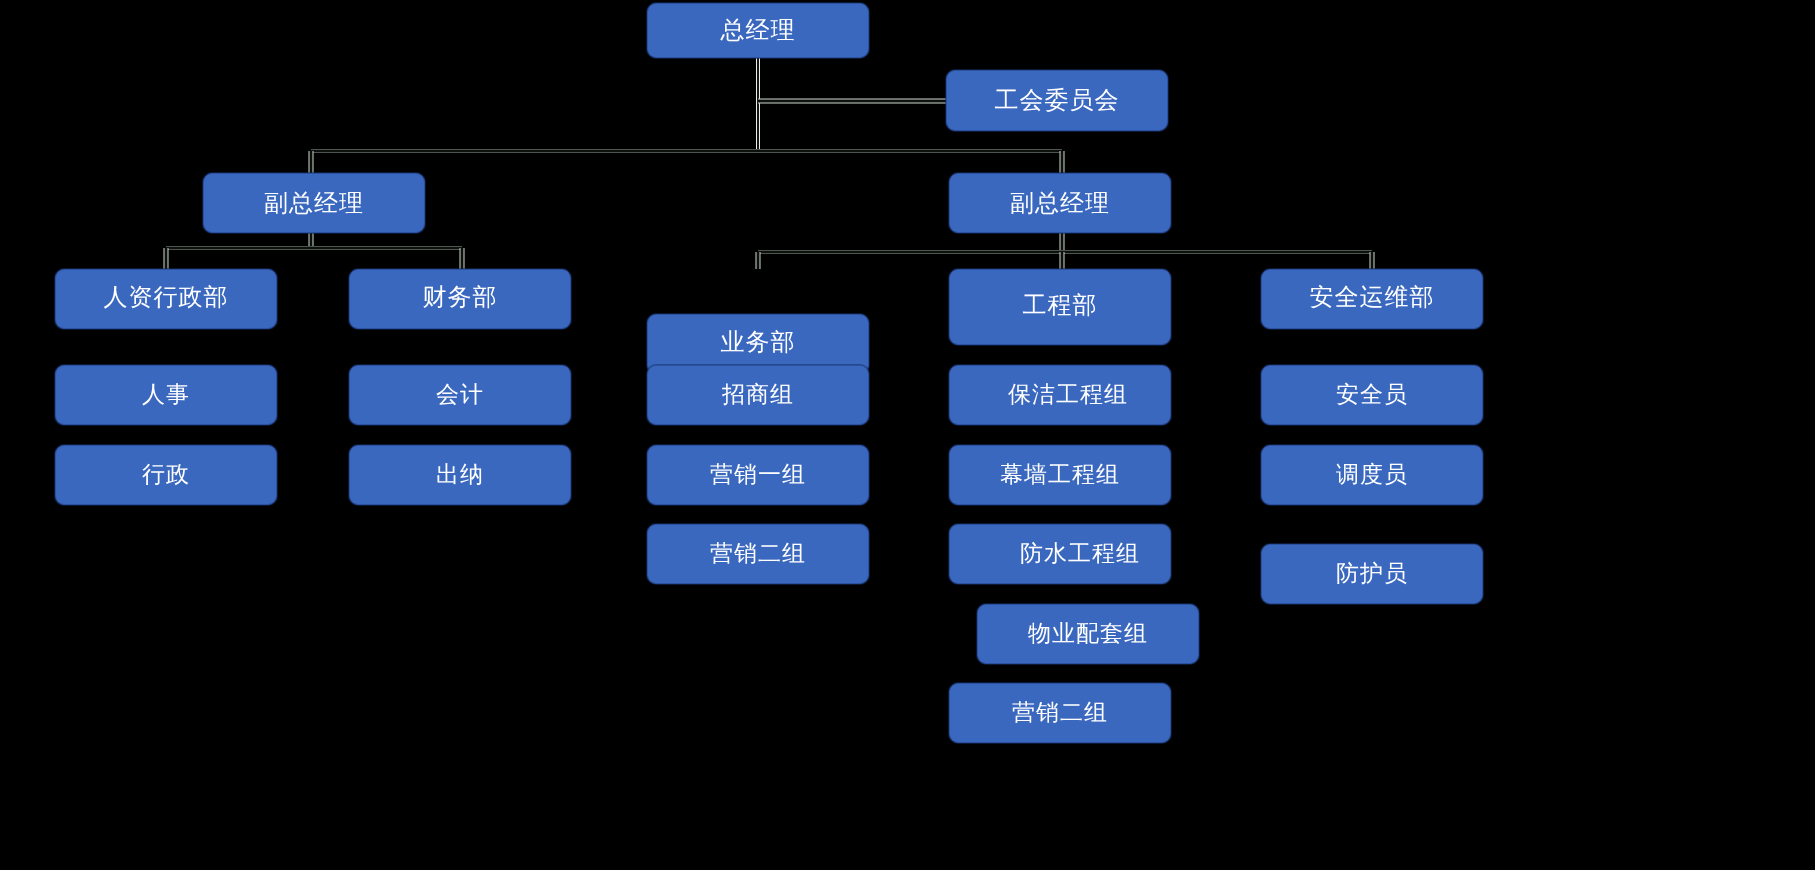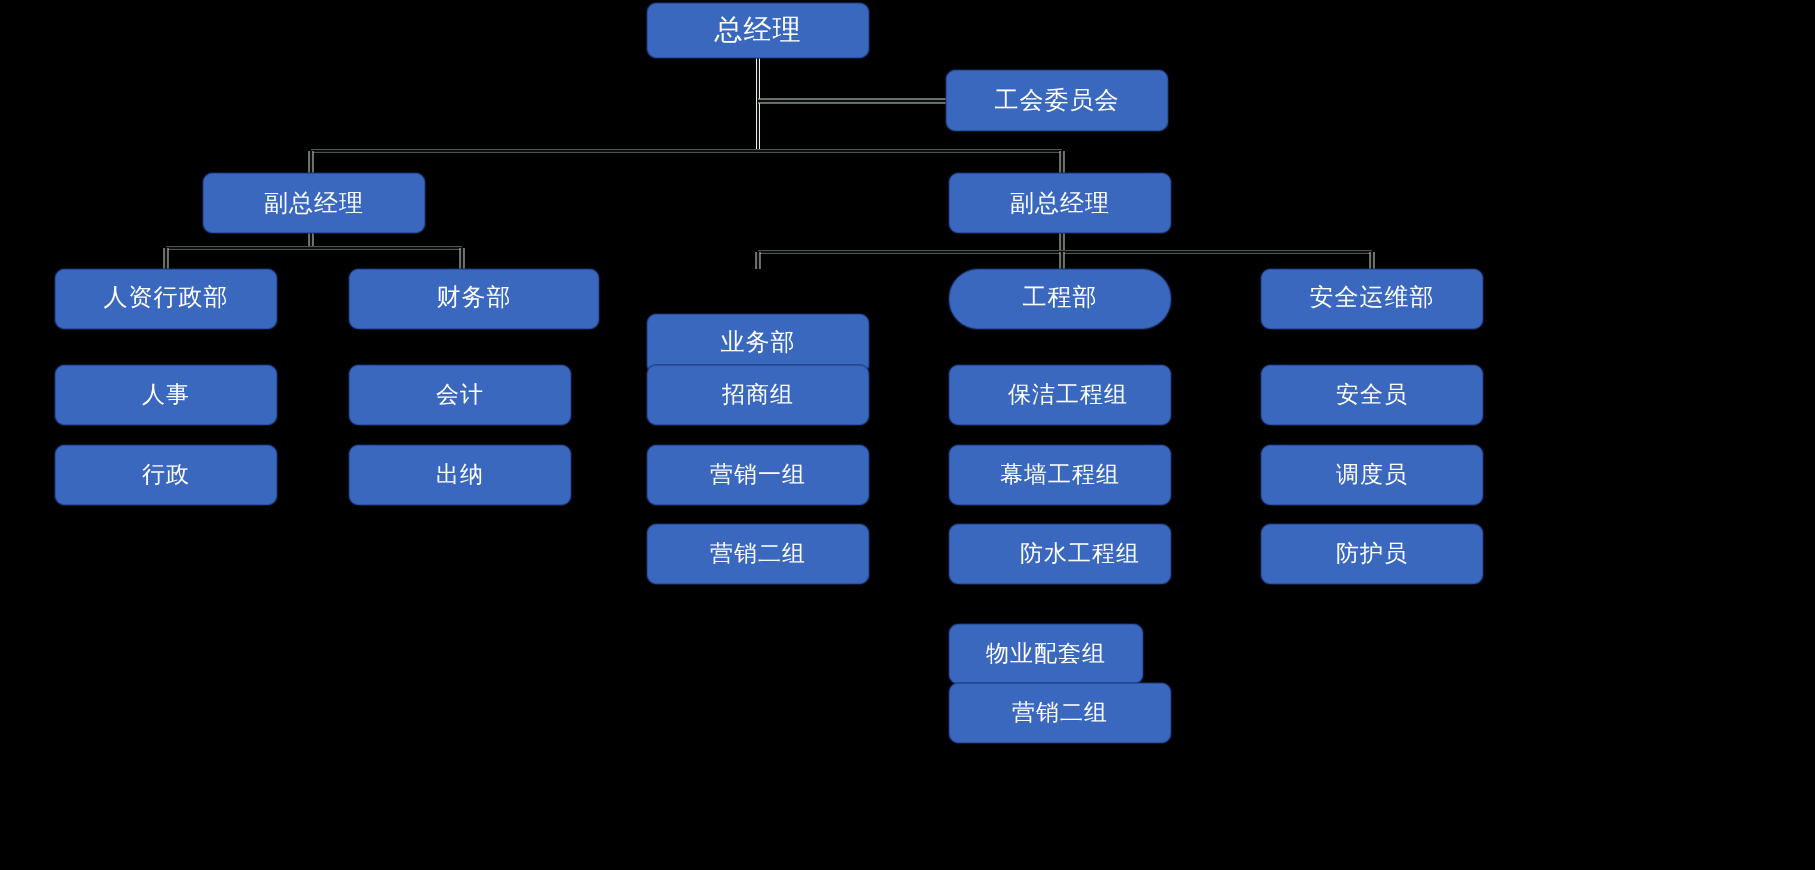--- a/index.html
+++ b/index.html
@@ -55,21 +55,21 @@
     white-space: nowrap;
     box-shadow: 0 0 0 1px rgba(20,46,100,0.55);
   }
 
   .node-label {
     display: block;
     padding: 0 6px;
   }
 
   
-  .node.level-root   { font-size: 28px; }
+  .node.level-root   { font-size: 24px; }
   .node.level-staff  { font-size: 24px; }
   .node.level-vp     { font-size: 24px; }
   .node.level-dept   { font-size: 24px; font-family: Liberation Mono, monospace; }
   .node.level-team   { font-size: 23px; }
 </style>
 </head>
 <body>
 
 <div id="chart-canvas">
 
@@ -124,29 +124,29 @@
   </div>
 
   <div class="node level-vp" style="left:949px; top:173px; width:222px; height:60px;">
     <span class="node-label">副总经理</span>
   </div>
 
   <div class="node level-dept" style="left:55px; top:269px; width:222px; height:60px;">
     <span class="node-label">人资行政部</span>
   </div>
 
-  <div class="node level-dept" style="left:349px; top:269px; width:250px; height:60px;">
+  <div class="node level-dept" style="left:349px; top:269px; width:222px; height:60px;">
     <span class="node-label">财务部</span>
   </div>
 
   <div class="node level-dept" style="left:647px; top:269px; width:222px; height:60px;margin-top:45px;">
     <span class="node-label">业务部</span>
   </div>
 
-  <div class="node level-dept" style="left:949px; top:269px; width:222px; height:60px;border-radius:29px;">
+  <div class="node level-dept" style="left:949px; top:269px; width:222px; height:76px;">
     <span class="node-label">工程部</span>
   </div>
 
   <div class="node level-dept" style="left:1261px; top:269px; width:222px; height:60px;">
     <span class="node-label">安全运维部</span>
   </div>
 
   <div class="node level-team" style="left:55px; top:365px; width:222px; height:60px;">
     <span class="node-label">人事</span>
   </div>
@@ -173,30 +173,30 @@
 
   <div class="node level-team" style="left:949px; top:365px; width:222px; height:60px;padding-left:16px;">
     <span class="node-label">保洁工程组</span>
   </div>
   <div class="node level-team" style="left:949px; top:445px; width:222px; height:60px;">
     <span class="node-label">幕墙工程组</span>
   </div>
   <div class="node level-team" style="left:949px; top:524px; width:222px; height:60px;padding-left:40px;">
     <span class="node-label">防水工程组</span>
   </div>
-  <div class="node level-team" style="left:949px; top:604px; width:194px; height:60px;margin-top:20px;">
+  <div class="node level-team" style="left:977px; top:604px; width:222px; height:60px;">
     <span class="node-label">物业配套组</span>
   </div>
   <div class="node level-team" style="left:949px; top:683px; width:222px; height:60px;">
     <span class="node-label">营销二组</span>
   </div>
 
   <div class="node level-team" style="left:1261px; top:365px; width:222px; height:60px;">
     <span class="node-label">安全员</span>
   </div>
   <div class="node level-team" style="left:1261px; top:445px; width:222px; height:60px;">
     <span class="node-label">调度员</span>
   </div>
-  <div class="node level-team" style="left:1261px; top:524px; width:222px; height:60px;">
+  <div class="node level-team" style="left:1261px; top:544px; width:222px; height:60px;">
     <span class="node-label">防护员</span>
   </div>
 
 </div>
 
 </body></html>

